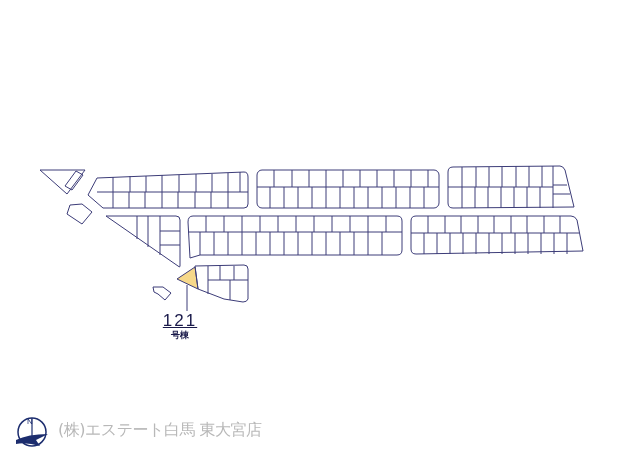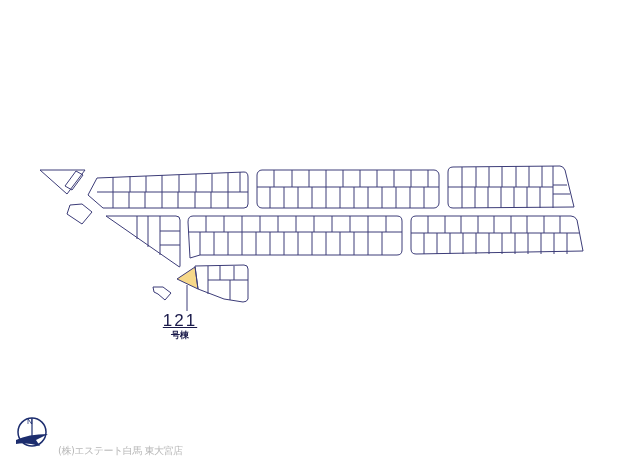--- a/index.html
+++ b/index.html
@@ -1,21 +1,21 @@
 <!DOCTYPE html>
 <html><head>
 <meta charset="utf-8">
 <style>
   html, body { margin:0; padding:0; background:#ffffff; }
   body { width:620px; height:465px; position:relative; overflow:hidden; font-family:"DejaVu Sans", sans-serif; }
   #map { position:absolute; left:0; top:0; width:620px; height:465px; }
   .lot-label { position:absolute; left:150px; top:312px; width:60px; text-align:center; color:#1a1a4a; }
   .lot-number { font-size:17px; font-family:"Liberation Sans", sans-serif; letter-spacing:2px; line-height:18px; display:block;text-decoration:underline; }
   .lot-suffix { font-size:9px; line-height:11px; display:block; font-weight:bold;text-align:center; }
-  .company { position:absolute; left:58px; top:444px; font-size:10px; color:#b8b8b8; font-family:"DejaVu Sans", sans-serif; letter-spacing:-0.5px; }
+  .company { position:absolute; left:58px; top:420px; font-size:16px; color:#b8b8b8; font-family:"DejaVu Sans", sans-serif; letter-spacing:-0.5px; }
   .compass { position:absolute; left:14px; top:412px; width:40px; height:40px; }
 </style>
 </head>
 <body>
 
 <svg id="map" viewBox="0 0 620 465" xmlns="http://www.w3.org/2000/svg">
   <g fill="none" stroke="#3c3c78" stroke-width="1">
 
     <g>
       <polygon points="40,170 85,170 67,194"></polygon>

